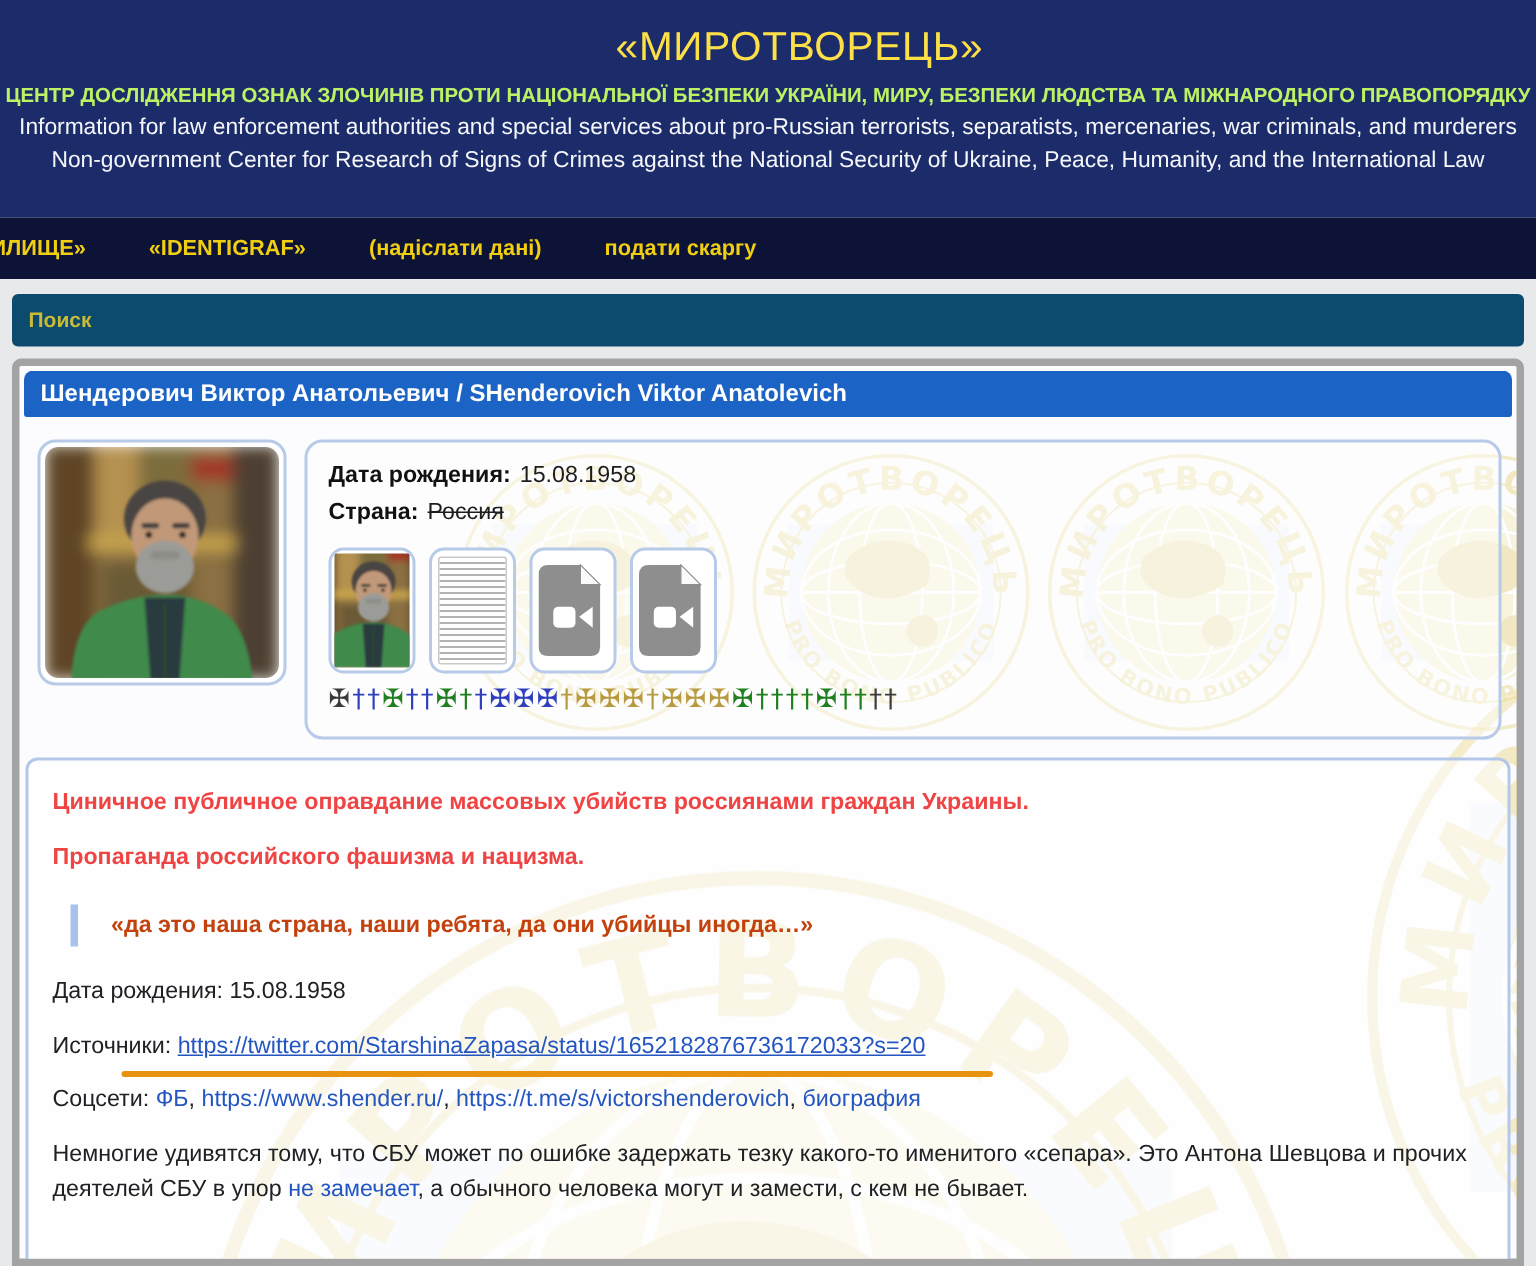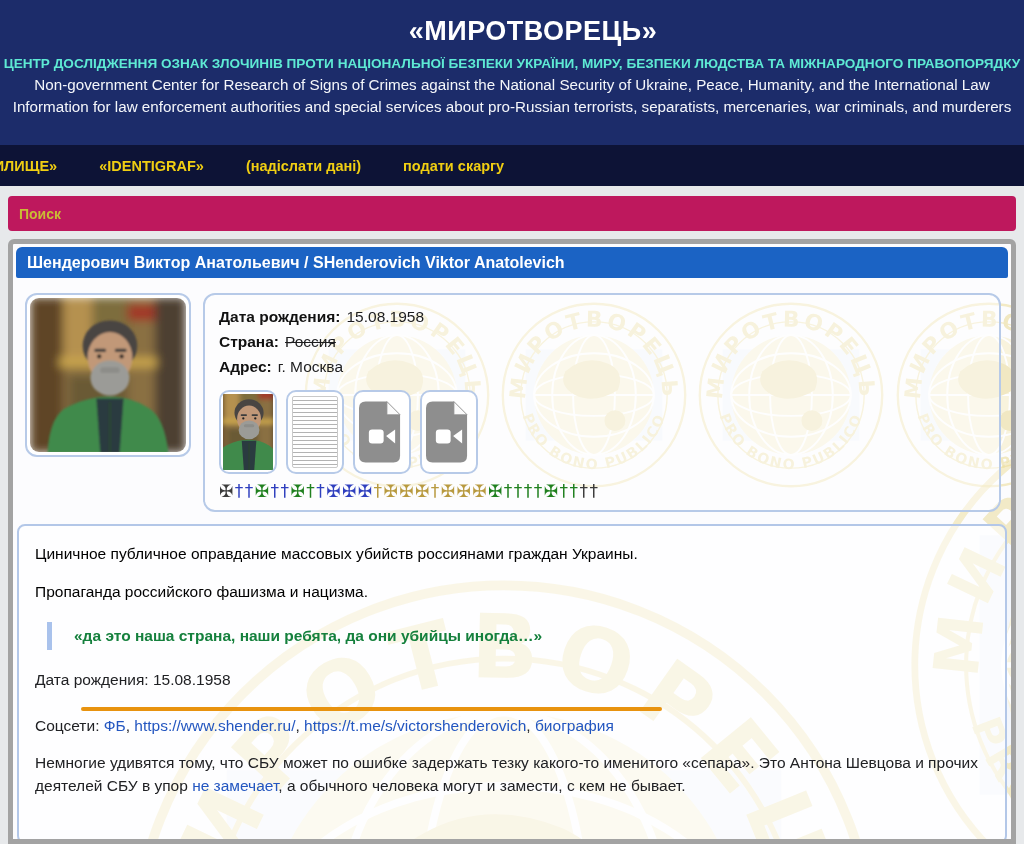--- a/index.html
+++ b/index.html
@@ -1,31 +1,31 @@
 <!DOCTYPE html>
 <html><head>
 <meta charset="utf-8">
 <style>
   * { margin:0; padding:0; box-sizing:border-box; }
   html,body { width:1024px; height:844px; overflow:hidden; background:#e7e9eb;
     font-family:"Liberation Sans","DejaVu Sans",sans-serif; }
 
   
   .site-header { background:#1c2c6a; height:145px; text-align:center; padding-top:16px; }
-  .h-title { color:#ffffff; font-size:27px; font-weight:bold; letter-spacing:.5px;padding-left:42px; }
-  .h-sub-ua { color:#5eead4; font-size:13.6px; font-weight:bold; margin-top:9px; }
+  .h-title { color:#fde047; font-size:27px; font-weight:normal; letter-spacing:.5px;padding-left:42px; }
+  .h-sub-ua { color:#bef264; font-size:13.6px; font-weight:bold; margin-top:9px; }
   .h-sub-en { color:#f4f6fa; font-size:15.2px; margin-top:5px; }
 
   
   .main-nav { background:#0d1336; height:41px; line-height:41px; white-space:nowrap; overflow:hidden; }
   .nav-item { color:#f0ce12; font-weight:bold; font-size:14.5px; text-decoration:none; margin-right:27px; cursor:pointer;margin-left:15px; }
   .nav-item:first-child { margin-left:-54px; }
 
   
-  .searchbar { margin:10px 8px 8px 8px; height:35px; background:#be185d; border-radius:4px;
+  .searchbar { margin:10px 8px 8px 8px; height:35px; background:#0c4a6e; border-radius:4px;
     line-height:35px; padding-left:11px; cursor:pointer; }
   .searchbar span { color:#c9bb35; font-weight:bold; font-size:14px; }
 
   
   .panel { margin:0 8px; height:605px; background:#fcfcfe; border:5px solid #a3a3a3;
     border-radius:6px 6px 0 0; position:relative; overflow:hidden; }
   .wm { position:absolute; left:0; top:0; z-index:0; }
   .panel > .content { position:relative; z-index:1; }
 
   .titlebar { margin:3px; height:31px; background:#1b63c4; border-radius:6px 6px 2px 2px;
@@ -47,23 +47,23 @@
     display:flex; align-items:center; justify-content:center; cursor:pointer; overflow:hidden; }
   .docpage { width:46px; height:72px; border:1px solid #c9c9c9; background:
     repeating-linear-gradient(#ffffff 0 3px, #b3b3b3 3px 4px); border-radius:2px; }
   .symbols { margin-top:9px; font-size:17px; letter-spacing:1.5px; line-height:1;
     font-family:"DejaVu Sans","Liberation Sans",sans-serif; white-space:nowrap; }
 
   
   .textcard { margin:2px 4px 0 4px; border:2px solid #b3c7e8; border-radius:8px;
     background:rgba(255,255,255,.55); padding:2px 16px 30px; }
   .textcard p { font-size:15.5px; color:#202124; margin:15px 0; line-height:1.45; }
-  .textcard p.b { font-weight:normal; color:#000000; }
+  .textcard p.b { font-weight:bold; color:#ef4444; }
   blockquote { margin:19px 0 19px 12px; border-left:5px solid #a9c2ec; padding:5px 0 5px 22px;
-    font-weight:600; color:#15803d; font-size:15.5px; }
+    font-weight:600; color:#c2410c; font-size:15.5px; }
   a.link { color:#2356c0; text-decoration:none; cursor:pointer; }
   a.link.u { text-decoration:underline; }
   .src { margin-bottom:2px !important; }
   .orange-line { height:4px; width:581px; margin:4px 0 2px 46px; border-radius:2px; }
   .soc { margin-top:4px !important; }
 </style>
 </head>
 <body>
 
 <svg width="0" height="0" style="position:absolute" aria-hidden="true">
@@ -130,22 +130,22 @@
       </text>
     </g>
   </defs>
 </svg>
 
 <div class="page">
 
   <header class="site-header">
     <div class="h-title">«МИРОТВОРЕЦЬ»</div>
     <div class="h-sub-ua">ЦЕНТР ДОСЛІДЖЕННЯ ОЗНАК ЗЛОЧИНІВ ПРОТИ НАЦІОНАЛЬНОЇ БЕЗПЕКИ УКРАЇНИ, МИРУ, БЕЗПЕКИ ЛЮДСТВА ТА МІЖНАРОДНОГО ПРАВОПОРЯДКУ</div>
+    <div class="h-sub-en">Information for law enforcement authorities and special services about pro-Russian terrorists, separatists, mercenaries, war criminals, and murderers</div>
     <div class="h-sub-en">Non-government Center for Research of Signs of Crimes against the National Security of Ukraine, Peace, Humanity, and the International Law</div>
-    <div class="h-sub-en">Information for law enforcement authorities and special services about pro-Russian terrorists, separatists, mercenaries, war criminals, and murderers</div>
   </header>
 
   <nav class="main-nav" id="nav"><a class="nav-item">«ЧИСТИЛИЩЕ»</a><a class="nav-item">«IDENTIGRAF»</a><a class="nav-item">(надіслати дані)</a><a class="nav-item">подати скаргу</a></nav>
 
   <div class="searchbar">
     <span>Поиск</span>
   </div>
 
   <main class="panel">
     <svg class="wm" width="1006" height="605">
@@ -167,21 +167,20 @@
       <section class="profile">
         <div class="photocard">
           <svg viewBox="0 0 160 160" width="156" height="154" preserveAspectRatio="xMidYMid slice">
               <use href="#portrait"></use>
             </svg>
         </div>
         <div class="infobox">
           <div id="fields">
               <div class="frow"><span class="flabel">Дата рождения:</span><span class="fvalue">15.08.1958</span></div>
               <div class="frow"><span class="flabel">Страна:</span><span class="fvalue strike">Россия</span></div>
-              <div class="frow"><span class="flabel">Адрес:</span><span class="fvalue">г. Москва</span></div>
             </div>
           <div id="thumbs" class="thumbs">
               <div class="thumb">
                 <svg viewBox="18 14 124 146" width="50" height="76" preserveAspectRatio="xMidYMid slice">
                   <use href="#portrait"></use>
                 </svg>
               </div>
               <div class="thumb">
                 <div class="docpage"></div>
               </div>
@@ -200,20 +199,21 @@
         </div>
       </section>
 
       <section class="textcard">
         <p class="b">Циничное публичное оправдание  массовых убийств россиянами граждан Украины.</p>
         <p class="b">Пропаганда российского фашизма и нацизма.</p>
         <blockquote>
           <span>«да это наша страна, наши ребята, да они убийцы иногда…»</span>
         </blockquote>
         <p>Дата рождения: 15.08.1958</p>
+        <p class="src"><span>Источники:</span> <a class="link u">https://twitter.com/StarshinaZapasa/status/1652182876736172033?s=20</a></p>
         <div class="orange-line" id="orangeline" style="background: rgb(232, 147, 15);"></div>
         <p class="soc"><span>Соцсети:</span> <span id="soclinks"><a class="link">ФБ</a>, <a class="link">https://www.shender.ru/</a>, <a class="link">https://t.me/s/victorshenderovich</a>, <a class="link">биография</a></span></p>
         <p><span>Немногие удивятся тому, что СБУ может по ошибке задержать тезку какого-то именитого «сепара». Это Антона Шевцова и прочих деятелей СБУ в упор </span><a class="link">не замечает</a><span>, а обычного человека могут и замести, с кем не бывает.</span></p>
 
       </section>
     </div>
   </main>
 </div>
 
 </body></html>

